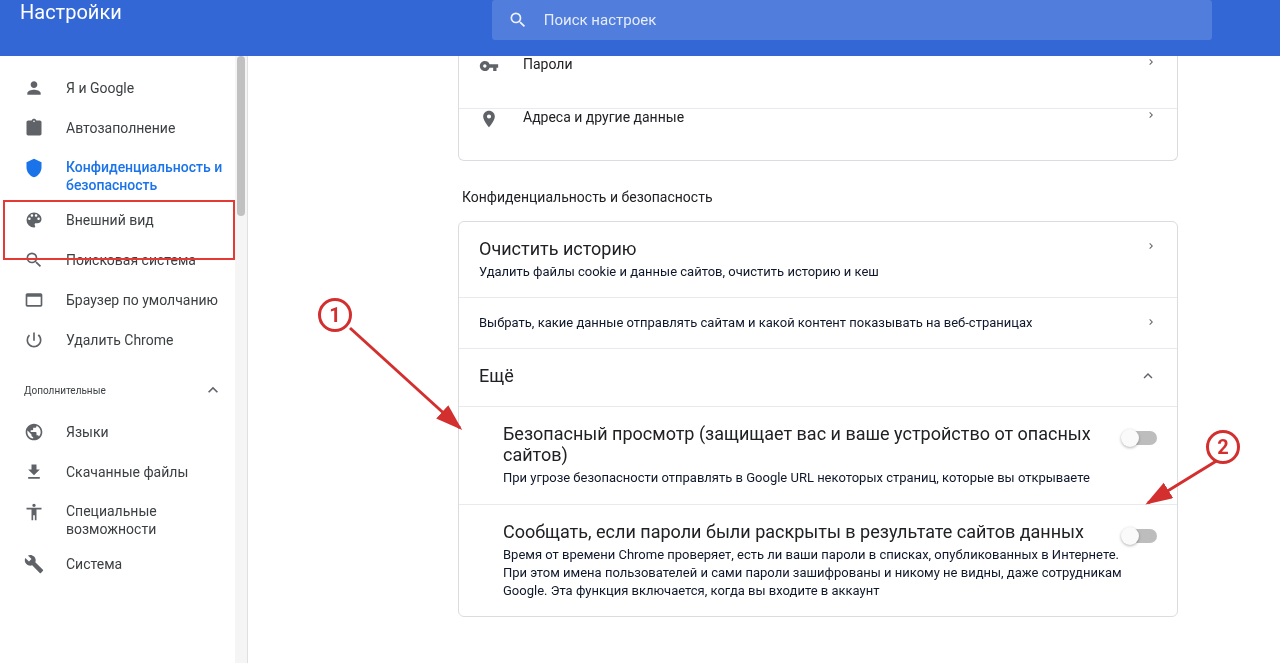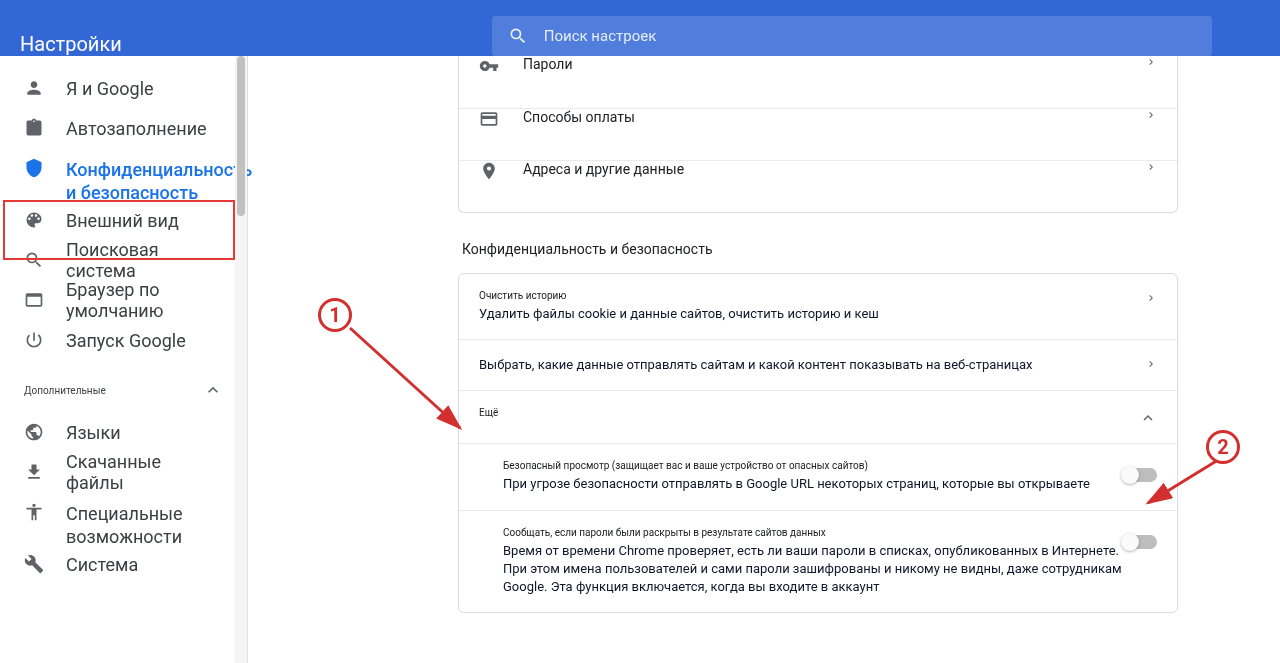--- a/index.html
+++ b/index.html
@@ -1,27 +1,27 @@
 <!DOCTYPE html>
 <html><head>
 <meta charset="utf-8">
 <style>
 *{box-sizing:border-box;margin:0;padding:0;font-family:Roboto,Arial,sans-serif}
 body{width:1280px;height:663px;overflow:hidden;background:#fff;position:relative}
-.header{height:56px;background:#3367d6;display:flex;align-items:flex-end;padding:0 16px;color:#fff}
+.header{height:56px;background:#3367d6;display:flex;align-items:flex-start;padding:0 16px;color:#fff}
 .header-title{font-size:20px;font-weight:400;margin-left:4px}
 .search-wrap{margin-left:370px;width:720px;height:40px;background:rgba(255,255,255,0.15);border-radius:3px;display:flex;align-items:center;padding:0 16px}
 .search-wrap svg{fill:#fff;opacity:0.9}
 .search-input{background:transparent;border:none;color:#fde047;font-size:15px;margin-left:16px;flex:1;outline:none}
 .search-input::placeholder{color:rgba(255,255,255,0.85)}
 .main{display:flex;height:607px}
 .sidebar{width:248px;border-right:1px solid #e0e0e0;padding-top:12px;position:relative}
 .scrollbar{position:absolute;right:0;top:0;width:12px;height:100%;background:#f5f5f5}
 .scrollbar-thumb{position:absolute;right:2px;top:0;width:8px;height:160px;background:#c1c1c1;border-radius:4px}
-.nav-item{display:flex;align-items:center;height:40px;padding:0 24px;cursor:pointer;color:#5f6368;font-size:18px}
+.nav-item{display:flex;align-items:center;height:40px;padding:0 24px;cursor:pointer;color:#5f6368;font-size:14px}
 .nav-item.tall{height:52px;align-items:flex-start;padding-top:10px}
 .nav-item.tall .nav-label{line-height:1.3}
 .nav-item .icon{width:20px;height:20px;flex-shrink:0;fill:#5f6368}
 .nav-item .nav-label{margin-left:22px;color:#3c4043}
 .nav-item.active{color:#1a73e8}
 .nav-item.active .icon{fill:#1a73e8}
 .nav-item.active .nav-label{color:#1a73e8;font-weight:500}
 .highlight-box{position:absolute;left:3px;top:144px;width:232px;height:60px;border:2px solid #e53935;pointer-events:none}
 .section-header{display:flex;align-items:center;height:44px;padding:0 24px;color:#3c4043;font-size:10px;cursor:pointer;margin-top:8px}
 .section-header .chev{margin-left:auto;fill:#5f6368}
@@ -31,21 +31,21 @@
 .card-row{display:flex;height:52px;padding:0 20px;cursor:pointer;border-top:1px solid #e8eaed}
 .card-row:first-child{border-top:none}
 .card-row .row-icon{width:20px;height:20px;fill:#5f6368;flex-shrink:0}
 .card-row .row-label{margin-left:24px;font-size:14px;color:#202124;flex:1}
 .card-row .arrow{fill:#5f6368}
 .section-title{font-size:14px;color:#202124;margin:28px 0 16px 0;padding-left:4px}
 .setting-row{display:flex;align-items:flex-start;padding:16px 20px;cursor:pointer;border-top:1px solid #e8eaed}
 .setting-row:first-child{border-top:none}
 .setting-row.indent{padding-left:44px}
 .setting-text{flex:1}
-.setting-title{font-size:10px;color:#202124;margin-bottom:4px}
+.setting-title{font-size:18px;color:#202124;margin-bottom:4px}
 .setting-desc{font-size:13px;color:#0f172a;line-height:1.4}
 .setting-arrow{fill:#5f6368;margin-top:2px}
 .toggle{width:34px;height:14px;background:#bdbdbd;border-radius:7px;position:relative;margin-top:8px;flex-shrink:0}
 .toggle::after{content:"";position:absolute;width:18px;height:18px;background:#fafafa;border-radius:50%;top:-2px;left:-2px;box-shadow:0 1px 3px rgba(0,0,0,0.3)}
 .marker{position:absolute;width:34px;height:34px;border:3px solid #d32f2f;border-radius:50%;display:flex;align-items:center;justify-content:center;color:#d32f2f;font-weight:700;font-size:20px;background:#fff;z-index:10}
 .arrow-line{position:absolute;z-index:9;pointer-events:none}
 </style>
 </head>
 <body>
 
@@ -95,21 +95,21 @@
     <div class="nav-item">
       <svg class="icon" viewBox="0 0 24 24">
           <path d="M20 4H4c-1.1 0-2 .9-2 2v12c0 1.1.9 2 2 2h16c1.1 0 2-.9 2-2V6c0-1.1-.9-2-2-2zM4 8h16v10H4V8z"></path>
         </svg>
       <span class="nav-label">Браузер по умолчанию</span>
     </div>
     <div class="nav-item">
       <svg class="icon" viewBox="0 0 24 24">
           <path d="M13 3h-2v10h2V3zm4.83 2.17l-1.42 1.42A6.92 6.92 0 0119 12c0 3.87-3.13 7-7 7s-7-3.13-7-7c0-2.03.87-3.85 2.25-5.13L5.83 5.45A8.93 8.93 0 003 12c0 4.97 4.03 9 9 9s9-4.03 9-9c0-2.55-1.06-4.85-2.77-6.48z"></path>
         </svg>
-      <span class="nav-label">Запуск Google</span>
+      <span class="nav-label">Удалить Chrome</span>
     </div>
     <div class="section-header">
       <span>Дополнительные</span>
       <svg class="chev" width="20" height="20" viewBox="0 0 24 24">
           <path d="M12 8l-6 6 1.41 1.41L12 10.83l4.59 4.58L18 14z"></path>
         </svg>
     </div>
     <div class="nav-item">
       <svg class="icon" viewBox="0 0 24 24">
           <path d="M12 2C6.48 2 2 6.48 2 12s4.48 10 10 10 10-4.48 10-10S17.52 2 12 2zm-1 17.93c-3.95-.49-7-3.85-7-7.93 0-.62.08-1.21.21-1.79L9 15v1c0 1.1.9 2 2 2v1.93zm6.9-2.54c-.26-.81-1-1.39-1.9-1.39h-1v-3c0-.55-.45-1-1-1H8v-2h2c.55 0 1-.45 1-1V7h2c1.1 0 2-.9 2-2v-.41c2.93 1.19 5 4.06 5 7.41 0 2.08-.8 3.97-2.1 5.39z"></path>
@@ -140,29 +140,20 @@
   </div>
 
   <div class="content">
     <div class="content-inner">
       <div class="card" style="border-top:none;border-top-left-radius:0;border-top-right-radius:0">
         <div class="card-row">
           <svg class="row-icon" viewBox="0 0 24 24">
               <path d="M12.65 10A5.99 5.99 0 007 6c-3.31 0-6 2.69-6 6s2.69 6 6 6a5.99 5.99 0 005.65-4H17v4h4v-4h2v-4H12.65zM7 14c-1.1 0-2-.9-2-2s.9-2 2-2 2 .9 2 2-.9 2-2 2z"></path>
             </svg>
           <span class="row-label">Пароли</span>
-          <svg class="arrow" width="12" height="12" viewBox="0 0 24 24">
-              <path d="M8.59 16.59L13.17 12 8.59 7.41 10 6l6 6-6 6-1.41-1.41z"></path>
-            </svg>
-        </div>
-        <div class="card-row">
-          <svg class="row-icon" viewBox="0 0 24 24">
-              <path d="M20 4H4c-1.11 0-1.99.89-1.99 2L2 18c0 1.11.89 2 2 2h16c1.11 0 2-.89 2-2V6c0-1.11-.89-2-2-2zm0 14H4v-6h16v6zm0-10H4V6h16v2z"></path>
-            </svg>
-          <span class="row-label">Способы оплаты</span>
           <svg class="arrow" width="12" height="12" viewBox="0 0 24 24">
               <path d="M8.59 16.59L13.17 12 8.59 7.41 10 6l6 6-6 6-1.41-1.41z"></path>
             </svg>
         </div>
         <div class="card-row">
           <svg class="row-icon" viewBox="0 0 24 24">
               <path d="M12 2C8.13 2 5 5.13 5 9c0 5.25 7 13 7 13s7-7.75 7-13c0-3.87-3.13-7-7-7zm0 9.5a2.5 2.5 0 010-5 2.5 2.5 0 010 5z"></path>
             </svg>
           <span class="row-label">Адреса и другие данные</span>
           <svg class="arrow" width="12" height="12" viewBox="0 0 24 24">

